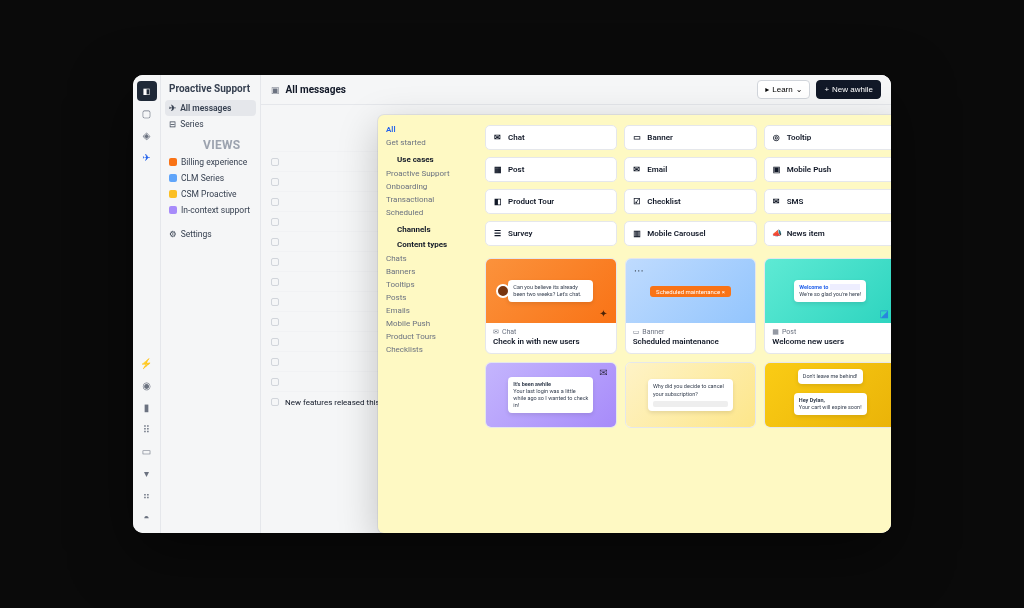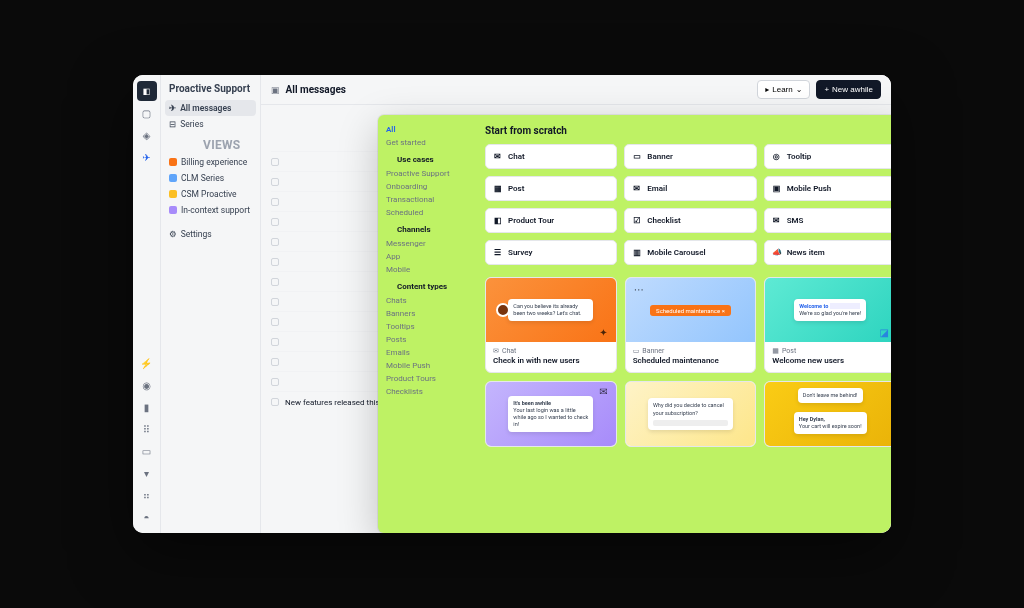--- a/index.html
+++ b/index.html
@@ -112,21 +112,21 @@
   .row .type { width:60px; display:flex; align-items:center; gap:3px; }
   .row .num { width:28px; text-align:right; color:#2563eb; }
   .row .ppl { width:78px; }
   
   .modal {
     position:absolute;
     left: 245px;
     top: 40px;
     width: 530px;
     height: 418px;
-    background:#bef264;
+    background:#fef9c3;
     border-radius:6px;
     box-shadow: 0 12px 40px rgba(0,0,0,.22), 0 0 0 1px rgba(0,0,0,.06);
     display:flex;
     overflow:hidden;
   }
   .msb {
     width:95px;
     padding:8px;
     font-size:8px;
     color:#374151;
@@ -417,43 +417,37 @@
         <div class="gt">Use cases</div>
         <div id="uc">
             <div class="mi">Proactive Support</div>
             <div class="mi">Onboarding</div>
             <div class="mi">Transactional</div>
             <div class="mi">Scheduled</div>
           </div>
       </div>
       <div class="grp">
         <div class="gt">Channels</div>
-        <div id="ch">
-            <div class="mi">Messenger</div>
-            <div class="mi">App</div>
-            <div class="mi">Mobile</div>
-          </div>
       </div>
       <div class="grp">
         <div class="gt">Content types</div>
         <div id="ct">
             <div class="mi">Chats</div>
             <div class="mi">Banners</div>
             <div class="mi">Tooltips</div>
             <div class="mi">Posts</div>
             <div class="mi">Emails</div>
             <div class="mi">Mobile Push</div>
             <div class="mi">Product Tours</div>
             <div class="mi">Checklists</div>
           </div>
       </div>
     </div>
 
     <div class="mbody">
-      <div class="mtitle">Start from scratch</div>
       <div class="grid3" id="chips">
           <div class="chip">
             <span class="ci">✉</span>
             <span>Chat</span>
           </div>
           <div class="chip">
             <span class="ci">▭</span>
             <span>Banner</span>
           </div>
           <div class="chip">

